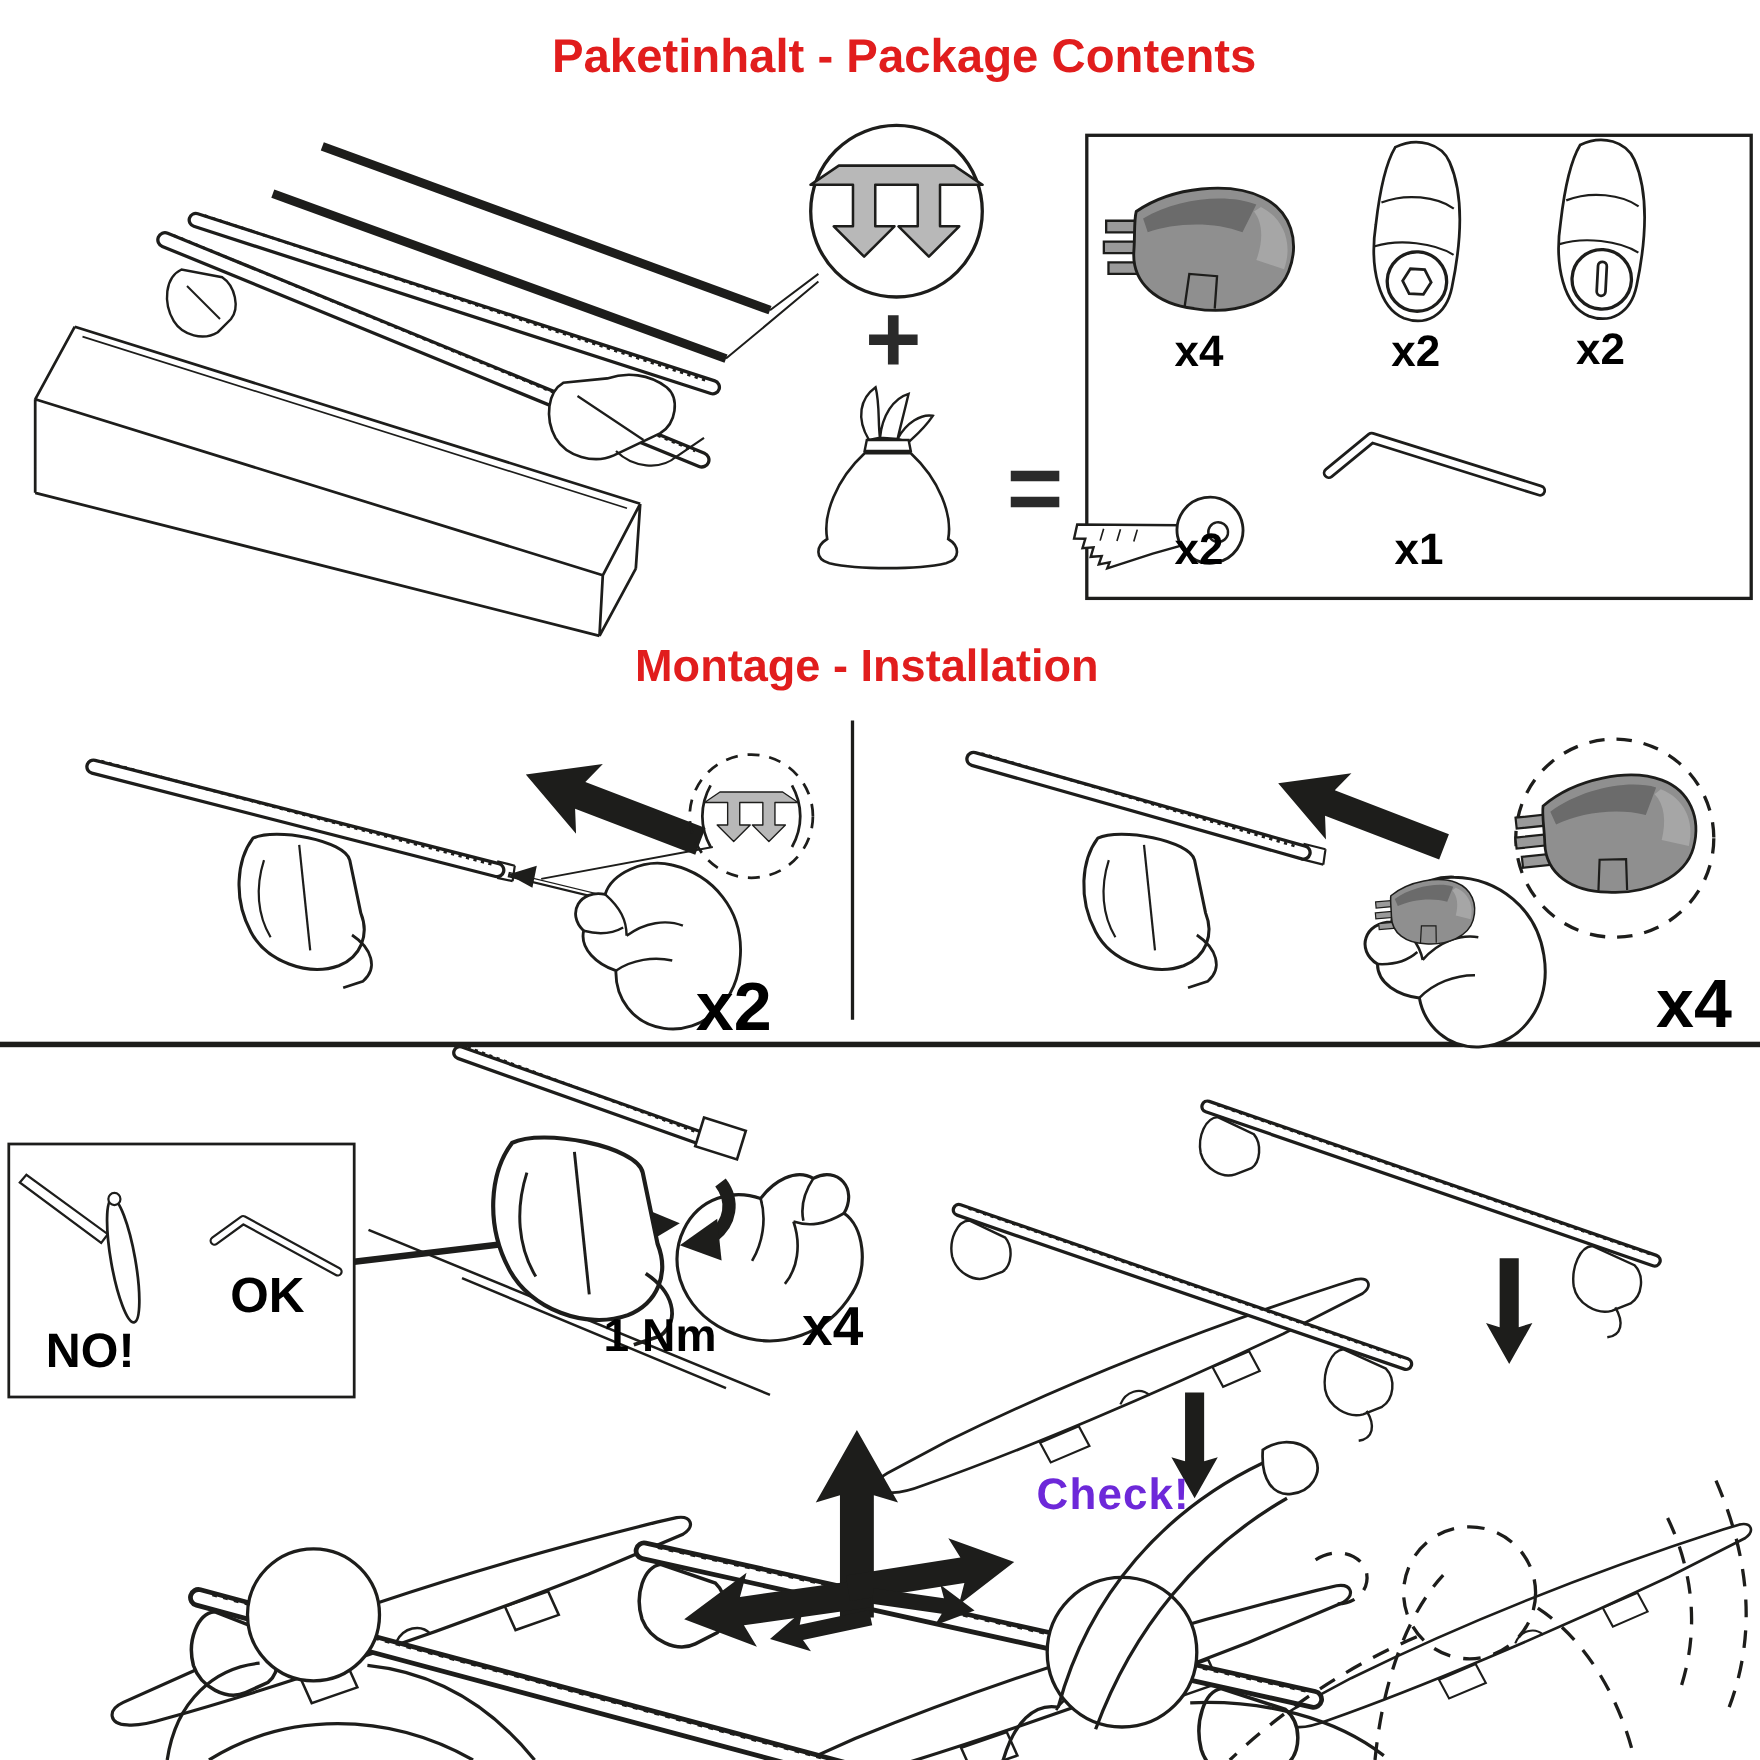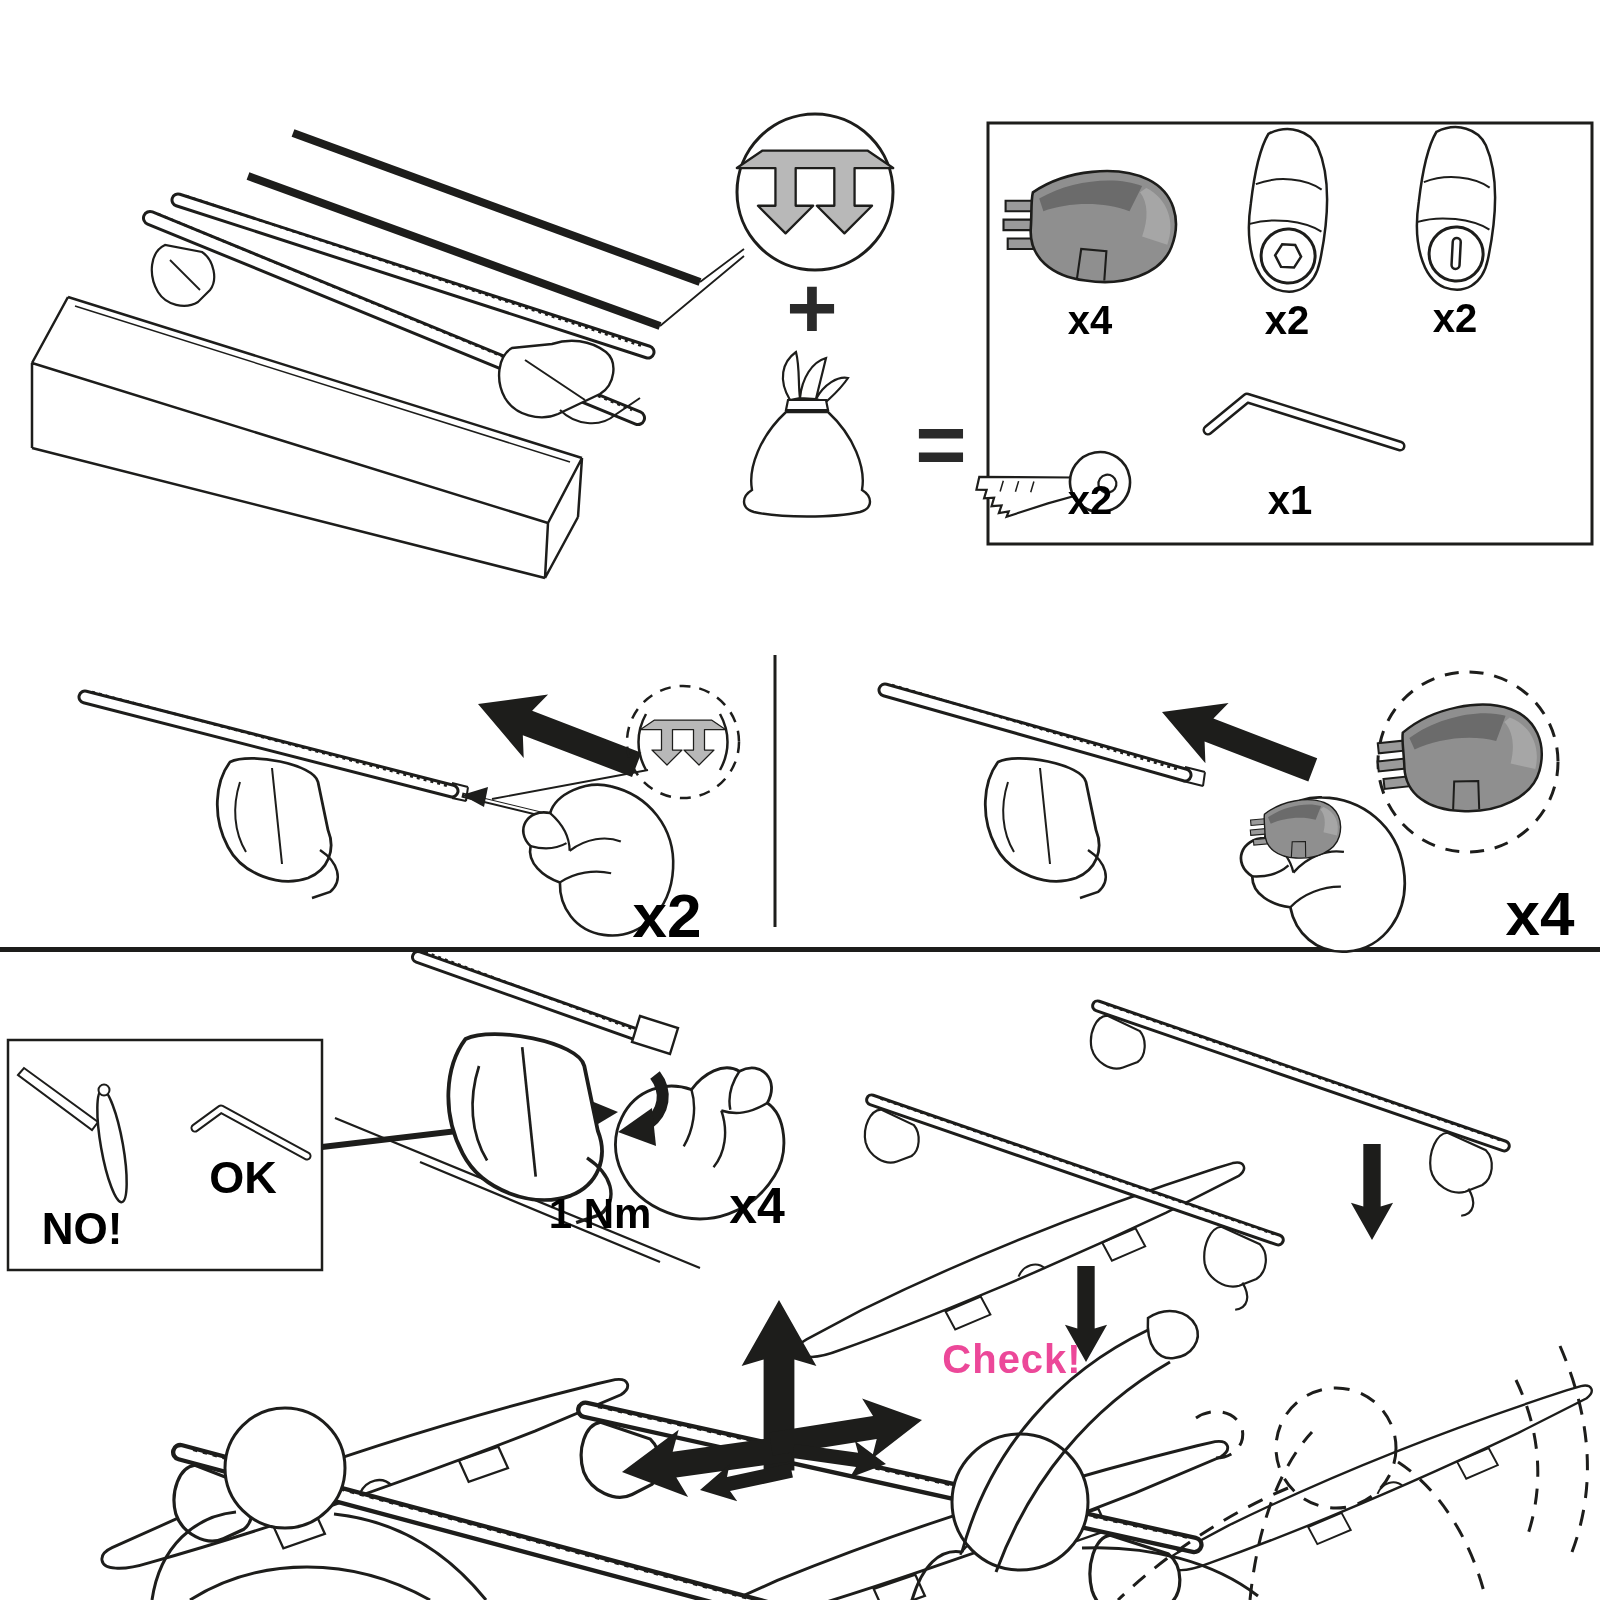--- a/index.html
+++ b/index.html
@@ -2,21 +2,21 @@
 <html><head>
 <meta charset="utf-8">
 <style>
   html,body{margin:0;padding:0;background:#ffffff;}
   .page{position:relative;width:1600px;height:1600px;background:#fff;overflow:hidden;
         font-family:"Liberation Sans",sans-serif;}
   .art{position:absolute;left:0;top:0;z-index:1;}
   .lbl{position:absolute;z-index:2;transform:translate(-50%,-50%);
        font-weight:700;color:#000000;white-space:nowrap;line-height:1;}
   .title{color:#e11d1d;}
-  .check{color:#ec4899;letter-spacing:1px;}
+  .check{color:#6d28d9;letter-spacing:1px;}
 </style>
 </head>
 <body>
 
 <div class="page">
 
 <svg class="art" width="1600" height="1600" viewBox="0 0 1600 1600">
   <defs>
     <polygon id="fatL" points="0,0 62,-34 53,-13 170,-13 170,13 53,13 62,34" fill="#1d1d1b"></polygon>
     <polygon id="downA" points="0,0 -34,-60 -14,-54 -14,-155 14,-155 14,-54 34,-60" fill="#1d1d1b"></polygon>
@@ -213,30 +213,32 @@
     </g>
     <g fill="none" stroke="#1d1d1b" stroke-width="3" stroke-dasharray="16 12">
       <circle cx="1336" cy="1448" r="60"></circle>
       <path d="M 1250,1600 C 1258,1518 1284,1462 1312,1432 M 1398,1462 C 1444,1492 1474,1548 1486,1600 M 1288,1488 C 1222,1516 1162,1558 1118,1600"></path>
       <path d="M 1560,1346 C 1592,1420 1596,1488 1572,1552 M 1516,1380 C 1542,1434 1544,1490 1526,1540"></path>
       <path d="M 1196,1418 C 1214,1406 1236,1412 1242,1428 C 1246,1444 1234,1458 1216,1458"></path>
     </g>
   </g>
 </svg>
 
+<div class="lbl title" style="left:822px;top:52px;font-size:43px;">Paketinhalt - Package Contents</div>
 
 <div class="lbl" style="left:812px;top:308px;font-size:88px;color:#2a2a2a;">+</div>
 <div class="lbl" style="left:941px;top:444px;font-size:88px;color:#2a2a2a;">=</div>
 
 <div class="lbl" style="left:1090px;top:320px;font-size:40px;">x4</div>
 <div class="lbl" style="left:1287px;top:320px;font-size:40px;">x2</div>
 <div class="lbl" style="left:1455px;top:318px;font-size:40px;">x2</div>
 <div class="lbl" style="left:1090px;top:500px;font-size:40px;">x2</div>
 <div class="lbl" style="left:1290px;top:500px;font-size:40px;text-align:center;">x1</div>
 
+<div class="lbl title" style="left:788px;top:606px;font-size:41px;">Montage - Installation</div>
 
 <div class="lbl" style="left:667px;top:916px;font-size:62px;">x2</div>
 <div class="lbl" style="left:1540px;top:914px;font-size:62px;">x4</div>
 
 <div class="lbl" style="left:82px;top:1229px;font-size:44px;text-align:right;">NO!</div>
 <div class="lbl" style="left:243px;top:1177px;font-size:45px;">OK</div>
 <div class="lbl" style="left:600px;top:1214px;font-size:42px;">1 Nm</div>
 <div class="lbl" style="left:757px;top:1206px;font-size:50px;">x4</div>
 
 <div class="lbl check" style="left:1012px;top:1359px;font-size:40px;">Check!</div>

